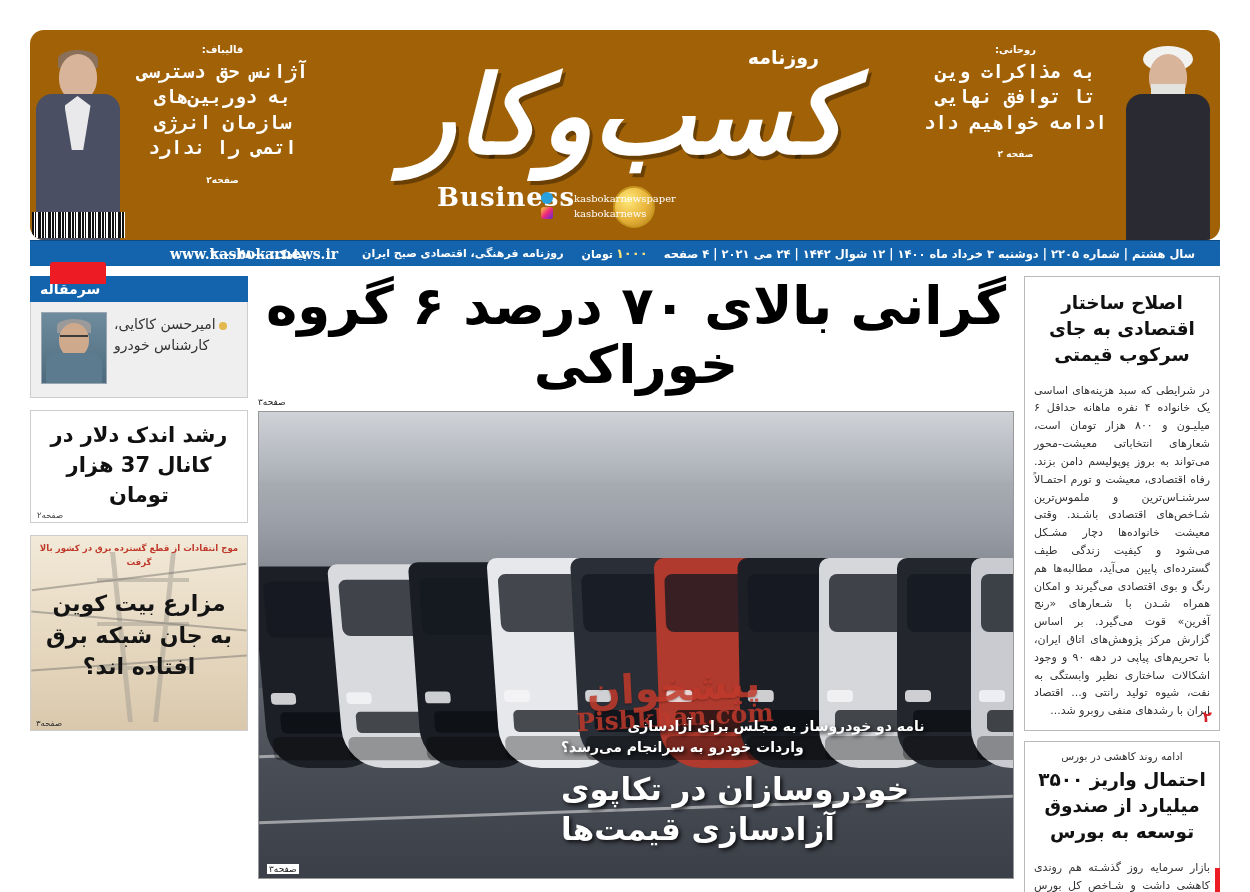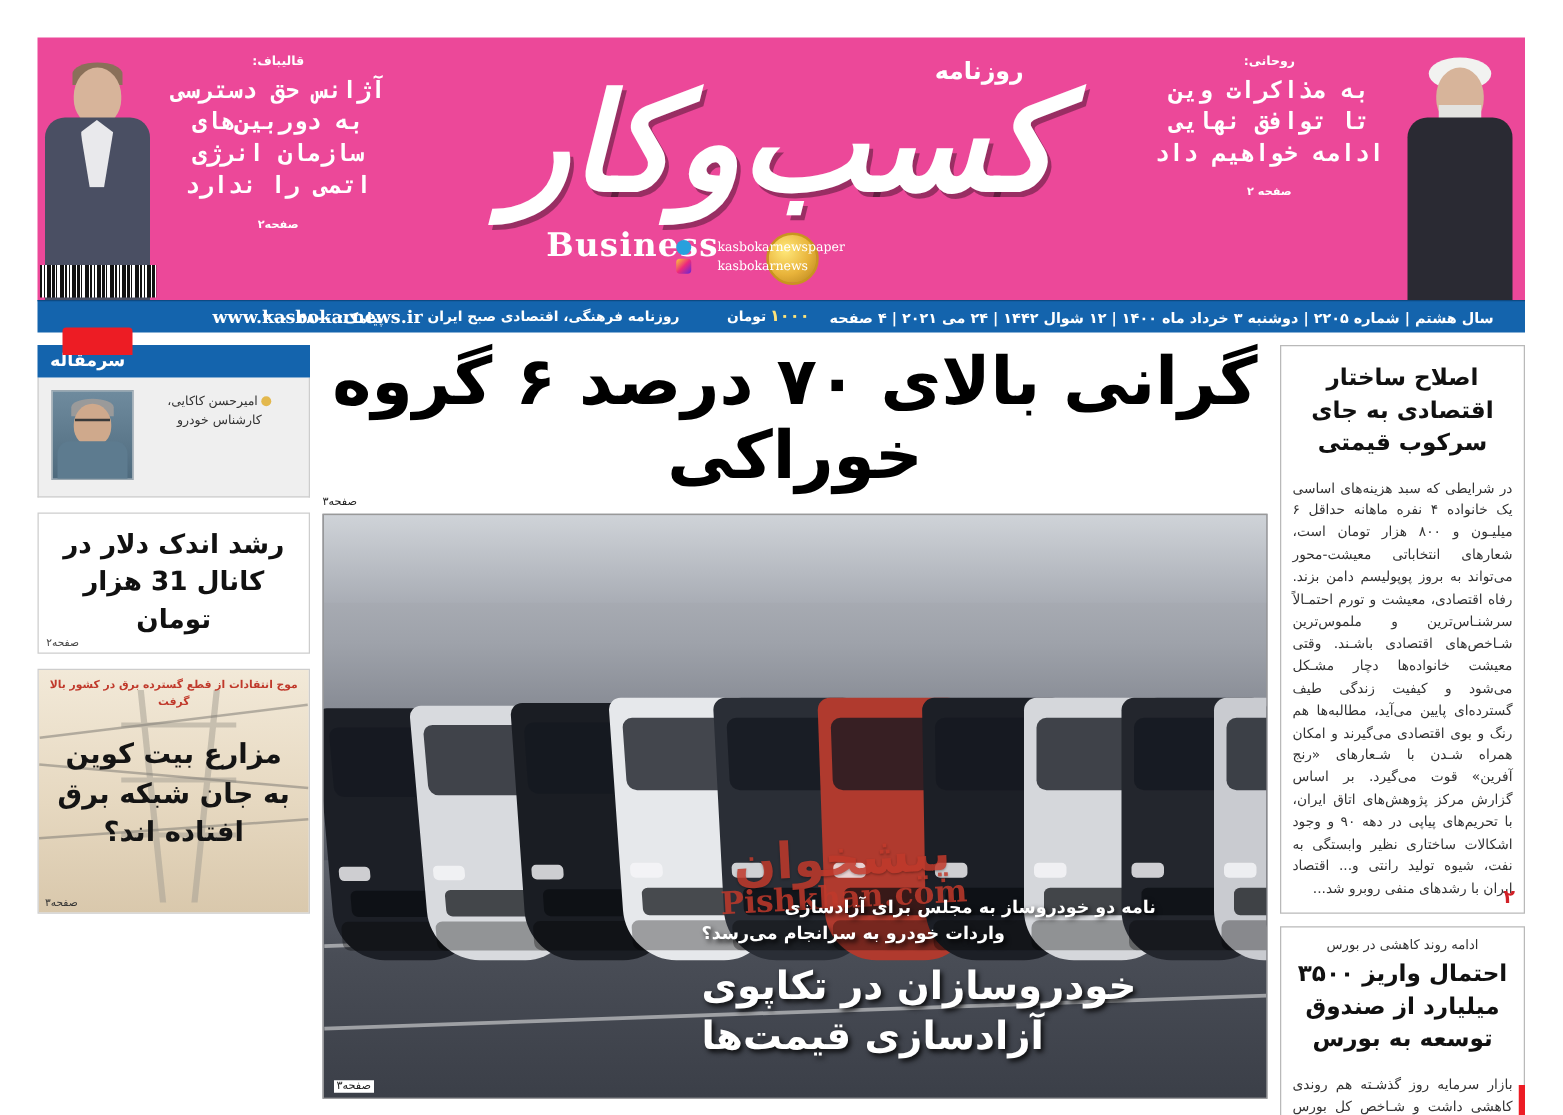--- a/index.html
+++ b/index.html
@@ -22,22 +22,23 @@
     padding: 0;
   }
 
   
   .masthead {
     position: absolute;
     left: 30px;
     top: 30px;
     width: 1190px;
     height: 210px;
-    background: #ec4899;
+    background: #a16207;
     overflow: hidden;
+    border-radius: 14px;
   }
 
   .masthead-photo-left {
     position: absolute;
     left: 0;
     top: 0;
     width: 95px;
     height: 210px;
     overflow: hidden;
   }
@@ -259,21 +260,21 @@
     align-items: center;
     direction: rtl;
   }
   .infobar-cell {
     color: #ffffff;
     font-size: 11.5px;
     font-weight: bold;
     white-space: nowrap;
   }
   .ib-issue { margin-right: 25px; }
-  .ib-tag   { margin-right: 38px; font-size: 11px; }
+  .ib-tag   { margin-right: 18px; font-size: 11px; }
   .ib-price { margin-right: 16px; color: #ffe47a; font-size: 13px; }
   .ib-price .unit { color: #ffffff; font-size: 11px; margin-right: 3px; }
   .ib-sms   { margin-right: auto; margin-left: 180px; font-size: 11.5px; }
   .ib-site  {
     position: absolute;
     left: 140px;
     color: #fff;
     font-family: "DejaVu Serif", "Liberation Serif", serif;
     font-size: 14px;
     font-weight: bold;
@@ -565,24 +566,24 @@
   .edit-portrait .p-body {
     position: absolute;
     bottom: 0; left: 50%;
     transform: translateX(-50%);
     width: 56px; height: 30px;
     border-radius: 10px 10px 0 0;
     background: #5d7b8f;
   }
   .edit-byline {
     flex: 1 1 auto;
-    font-size: 10px;
+    font-size: 14px;
     color: #333;
     line-height: 1.5;
-    text-align: center;
+    text-align: left;
     padding-top: 2px;
   }
   .byline-dot {
     display: inline-block;
     width: 8px; height: 8px;
     border-radius: 50%;
     background: #e3b84d;
     margin-left: 3px;
     vertical-align: -1px;
   }
@@ -772,21 +773,21 @@
               <div class="p-body"></div>
             </div>
             <div class="edit-byline">
               <span class="byline-dot"></span><span>امیرحسن کاکایی، کارشناس خودرو</span>
             </div>
           </div>
         </div>
       </div>
 
       <div class="rbox">
-        <div class="rtitle">رشد اندک دلار در کانال 31 هزار تومان</div>
+        <div class="rtitle">رشد اندک دلار در کانال 37 هزار تومان</div>
         <div class="rpage">صفحه۲</div>
       </div>
 
       <div class="rbox photo-box">
         <div class="pylon">
           <div class="pylon-arm" style="top:26px"></div>
           <div class="pylon-arm" style="top:70px"></div>
           <div class="pylon-arm" style="top:114px"></div>
         </div>
         <div class="wire" style="top:40px;transform:rotate(-7deg)"></div>

